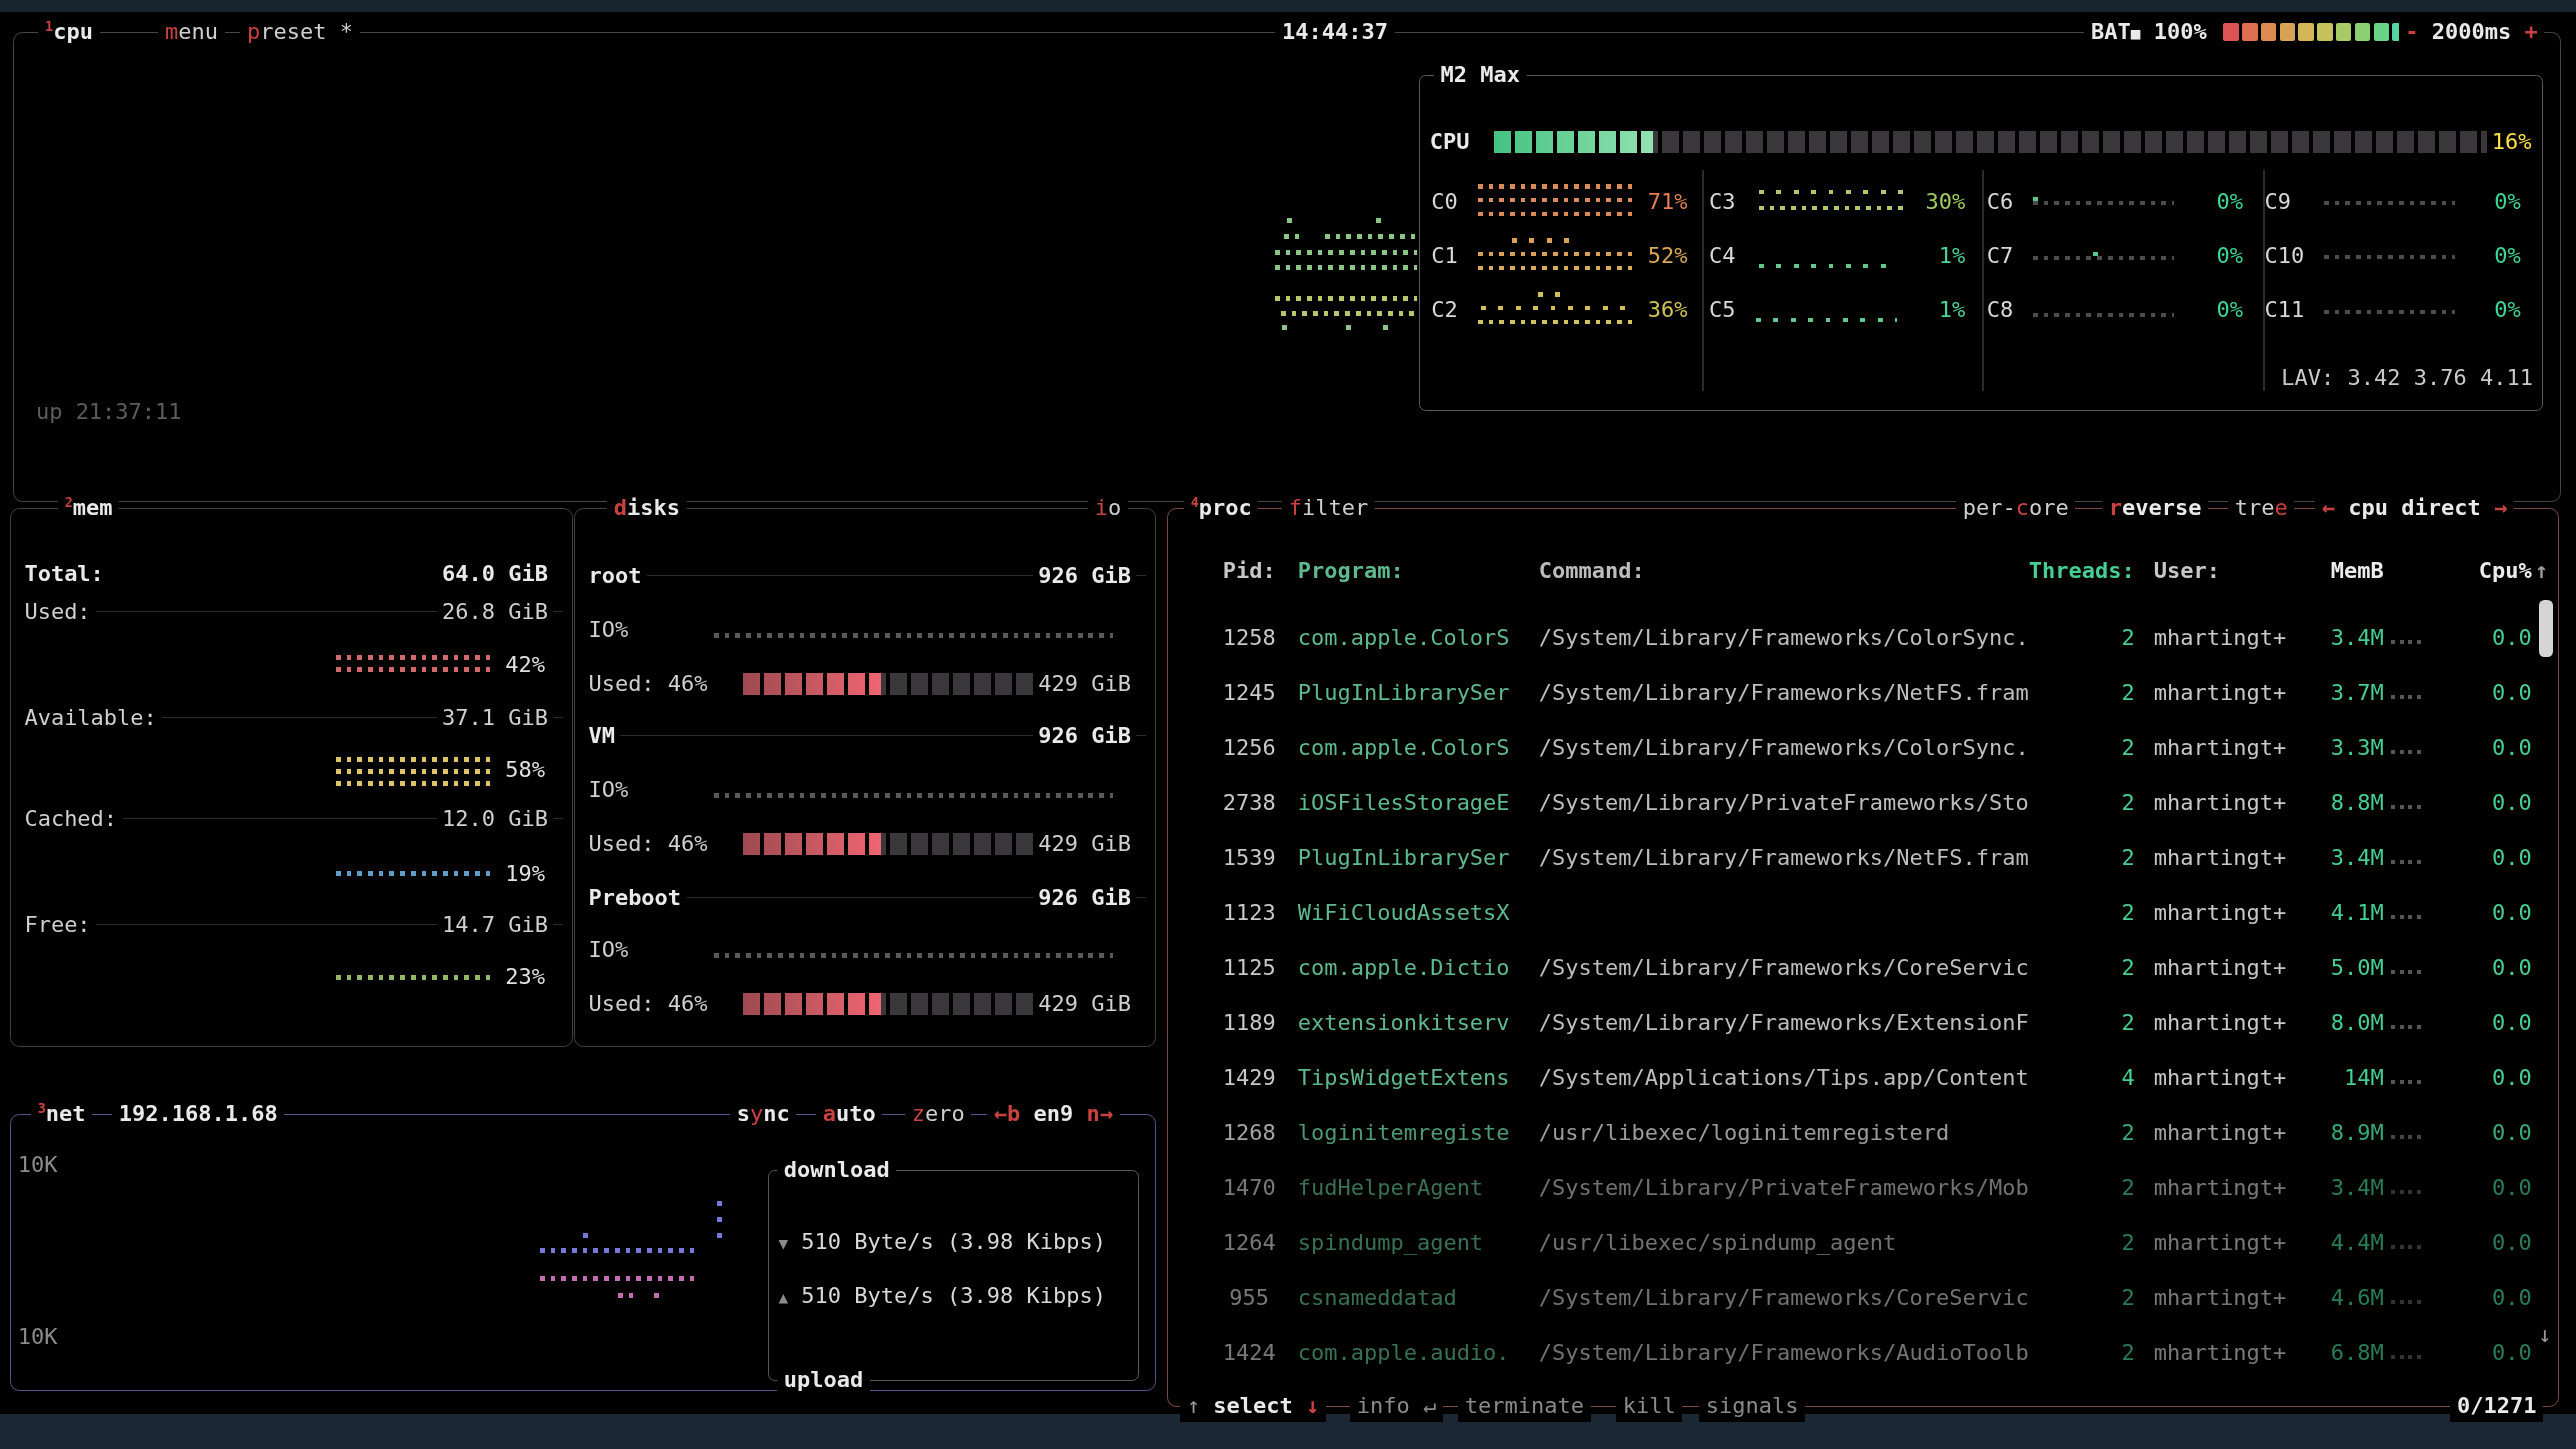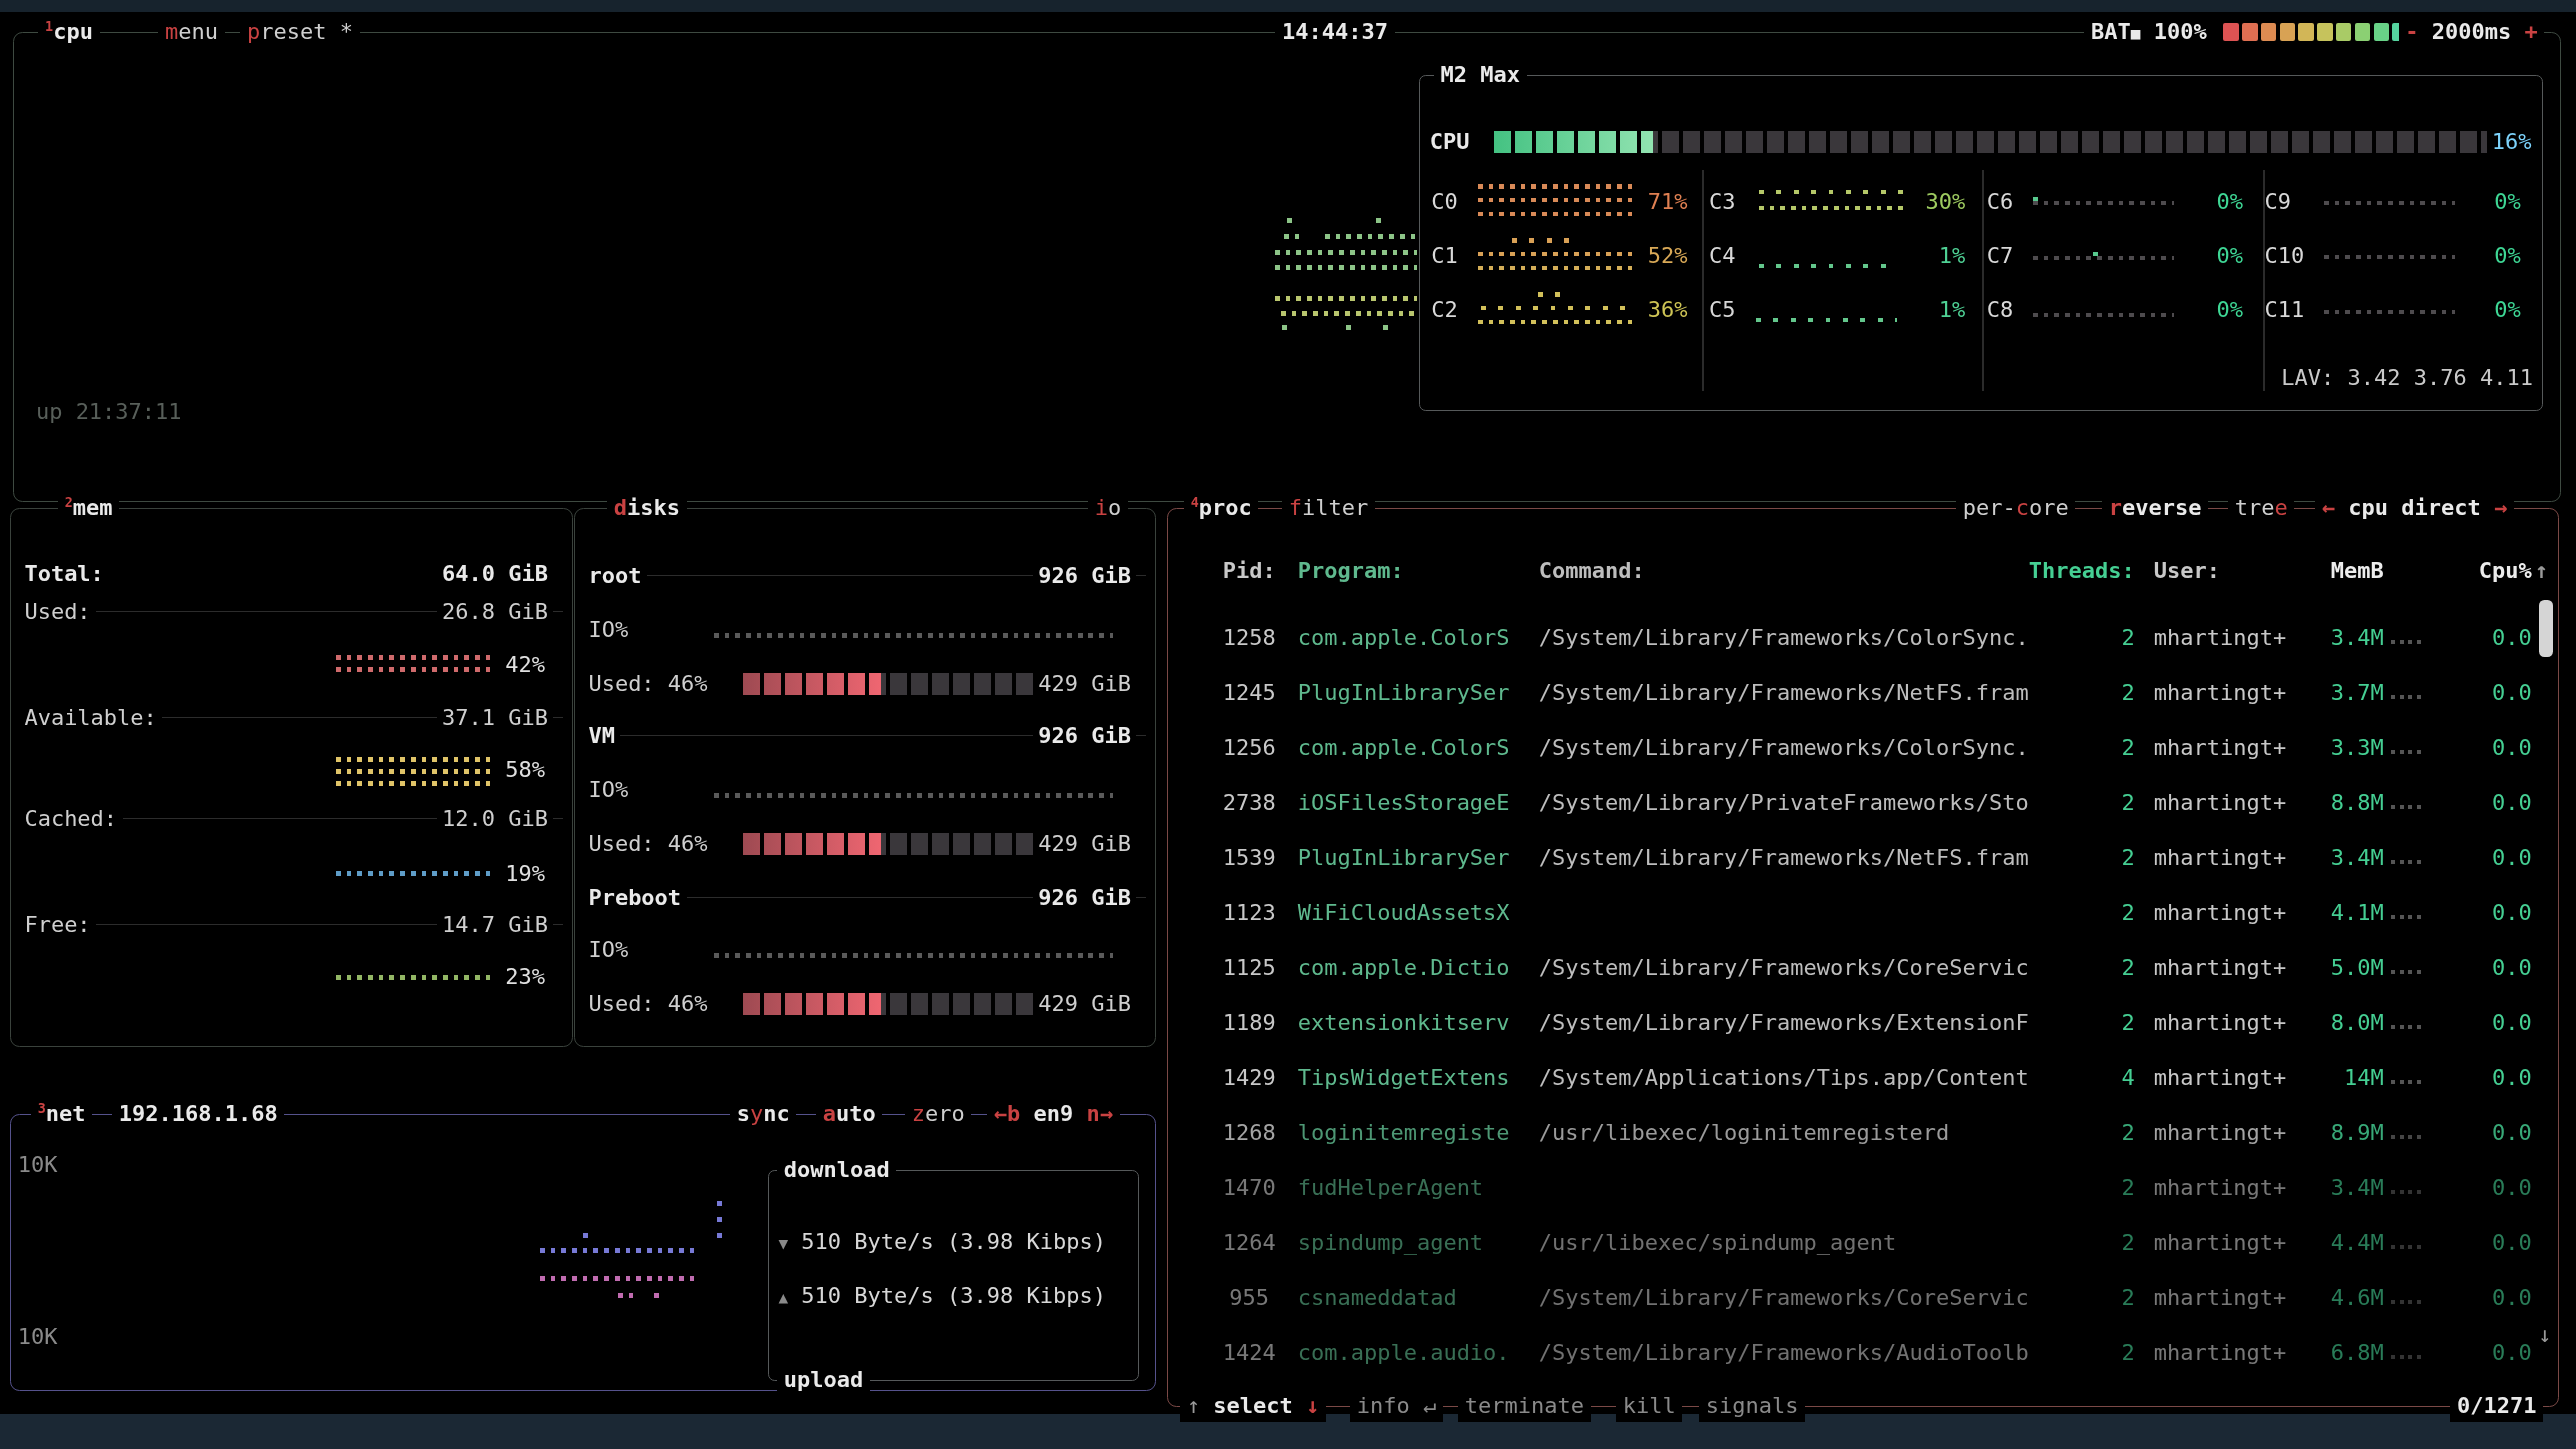--- a/index.html
+++ b/index.html
@@ -99,21 +99,21 @@
         <div class="dl" style="top: 292px; left: 1369px; width: 8px; background: repeating-linear-gradient(90deg, rgb(140, 196, 135) 0px, rgb(140, 196, 135) 4.7px, transparent 4.7px, transparent 10.7px);"></div>
       </div>
 
     <div class="box" style="left:1405px;top:42px;width:1122px;height:334px;border-color:#56595a;border-radius:6.7px;">
       <span class="btitle bold" style="left:13.4px;">M2 Max</span>
 
       <div class="abs" style="left:9.4px;top:51px;height:29.5px;line-height:29.5px;right:5.4px;">
         <span class="bold">CPU</span>
         <div class="meter-base" style="left:64px;width:993px;top:4px;"></div>
         <div class="meter-fill" style="left:64px;width:159px;top:4px;background-image:linear-gradient(90deg,#44c282,#92e3b1);"></div>
-        <span class="abs" style="right:5.4px;color:#7dd3fc;">16%</span>
+        <span class="abs" style="right:5.4px;color:#fde047;">16%</span>
       </div>
 
       <div class="vsep" style="left:282px;"></div>
       <div class="vsep" style="left:562px;"></div>
       <div class="vsep" style="left:843px;"></div>
 
       <div class="core-grid" id="core-grid">
           <div class="core-cell">
     <span class="core-name">C0</span>
     <div class="core-graph">
@@ -437,20 +437,21 @@
     <span class="c-cmd">/usr/libexec/loginitemregisterd</span>
     <span class="c-thr">2</span>
     <span class="c-user">mhartingt+</span>
     <span class="c-mem">8.9M</span>
     <span class="c-memdots"></span>
     <span class="c-cpu">0.0</span>
   </div>
         <div class="proc-row">
     <span class="c-pid">1470</span>
     <span class="c-prog">fudHelperAgent</span>
+    <span class="c-cmd">/System/Library/PrivateFrameworks/Mob</span>
     <span class="c-thr">2</span>
     <span class="c-user">mhartingt+</span>
     <span class="c-mem">3.4M</span>
     <span class="c-memdots"></span>
     <span class="c-cpu">0.0</span>
   </div>
         <div class="proc-row">
     <span class="c-pid">1264</span>
     <span class="c-prog">spindump_agent</span>
     <span class="c-cmd">/usr/libexec/spindump_agent</span>

